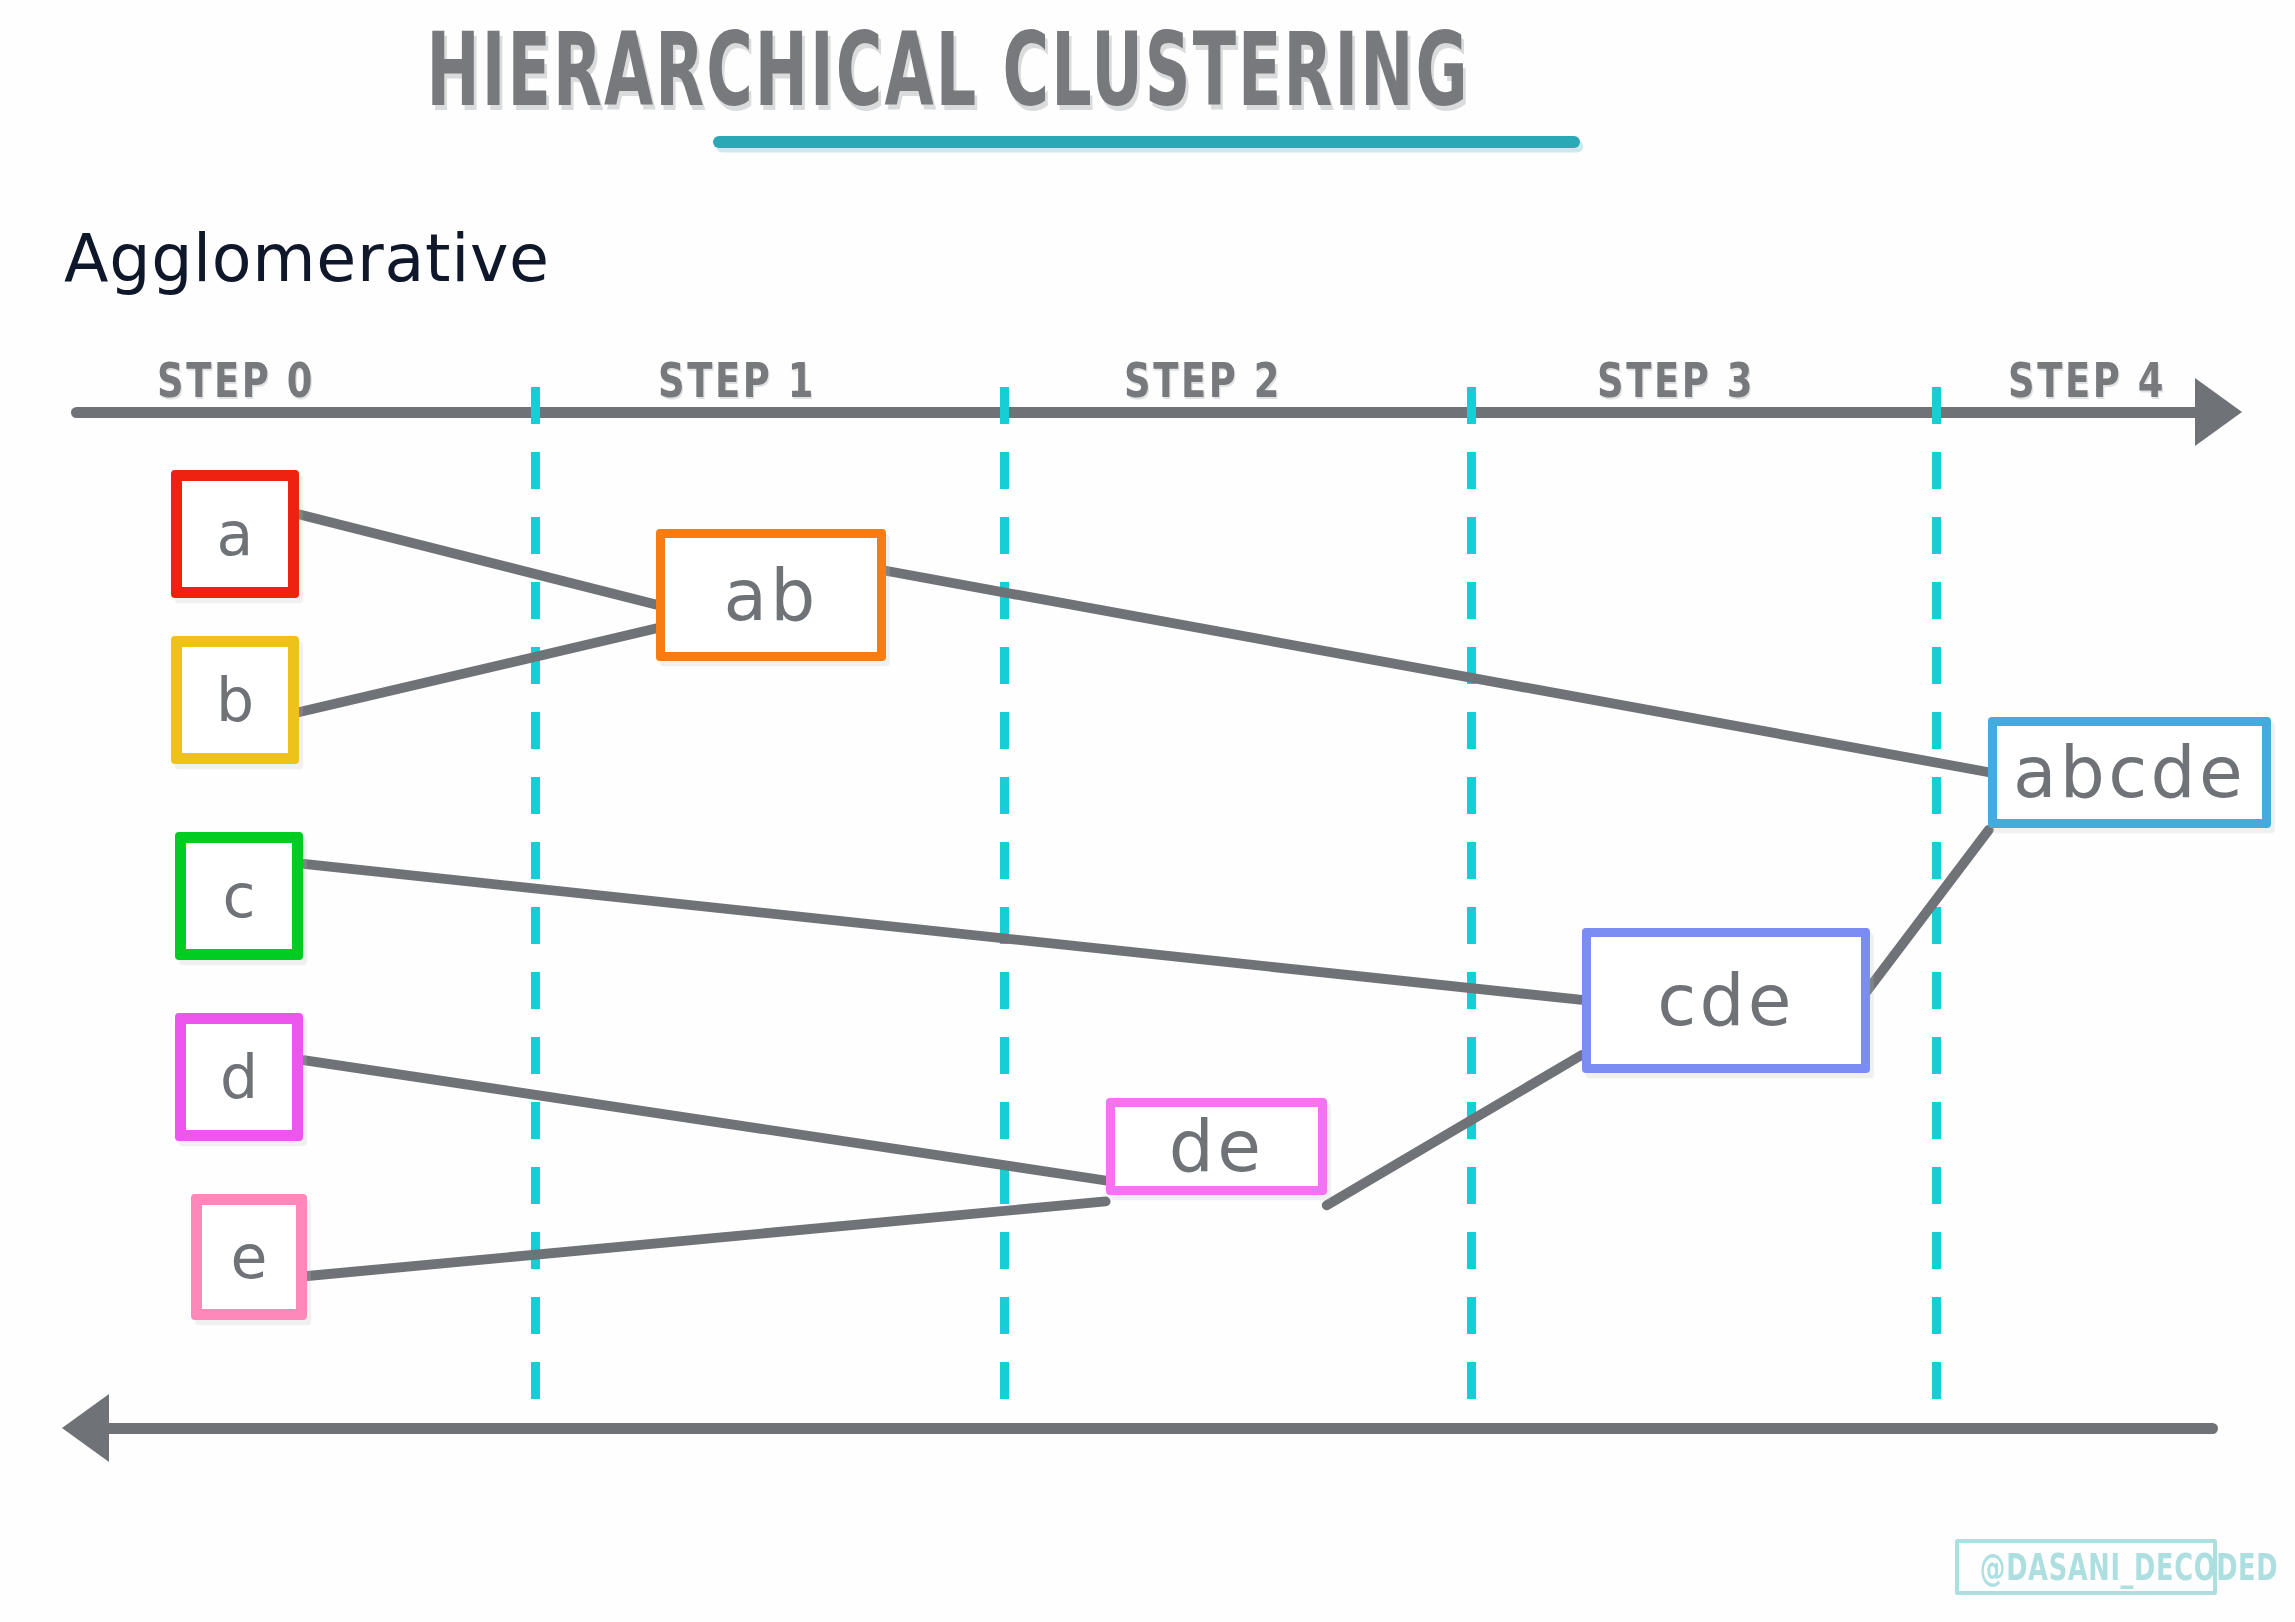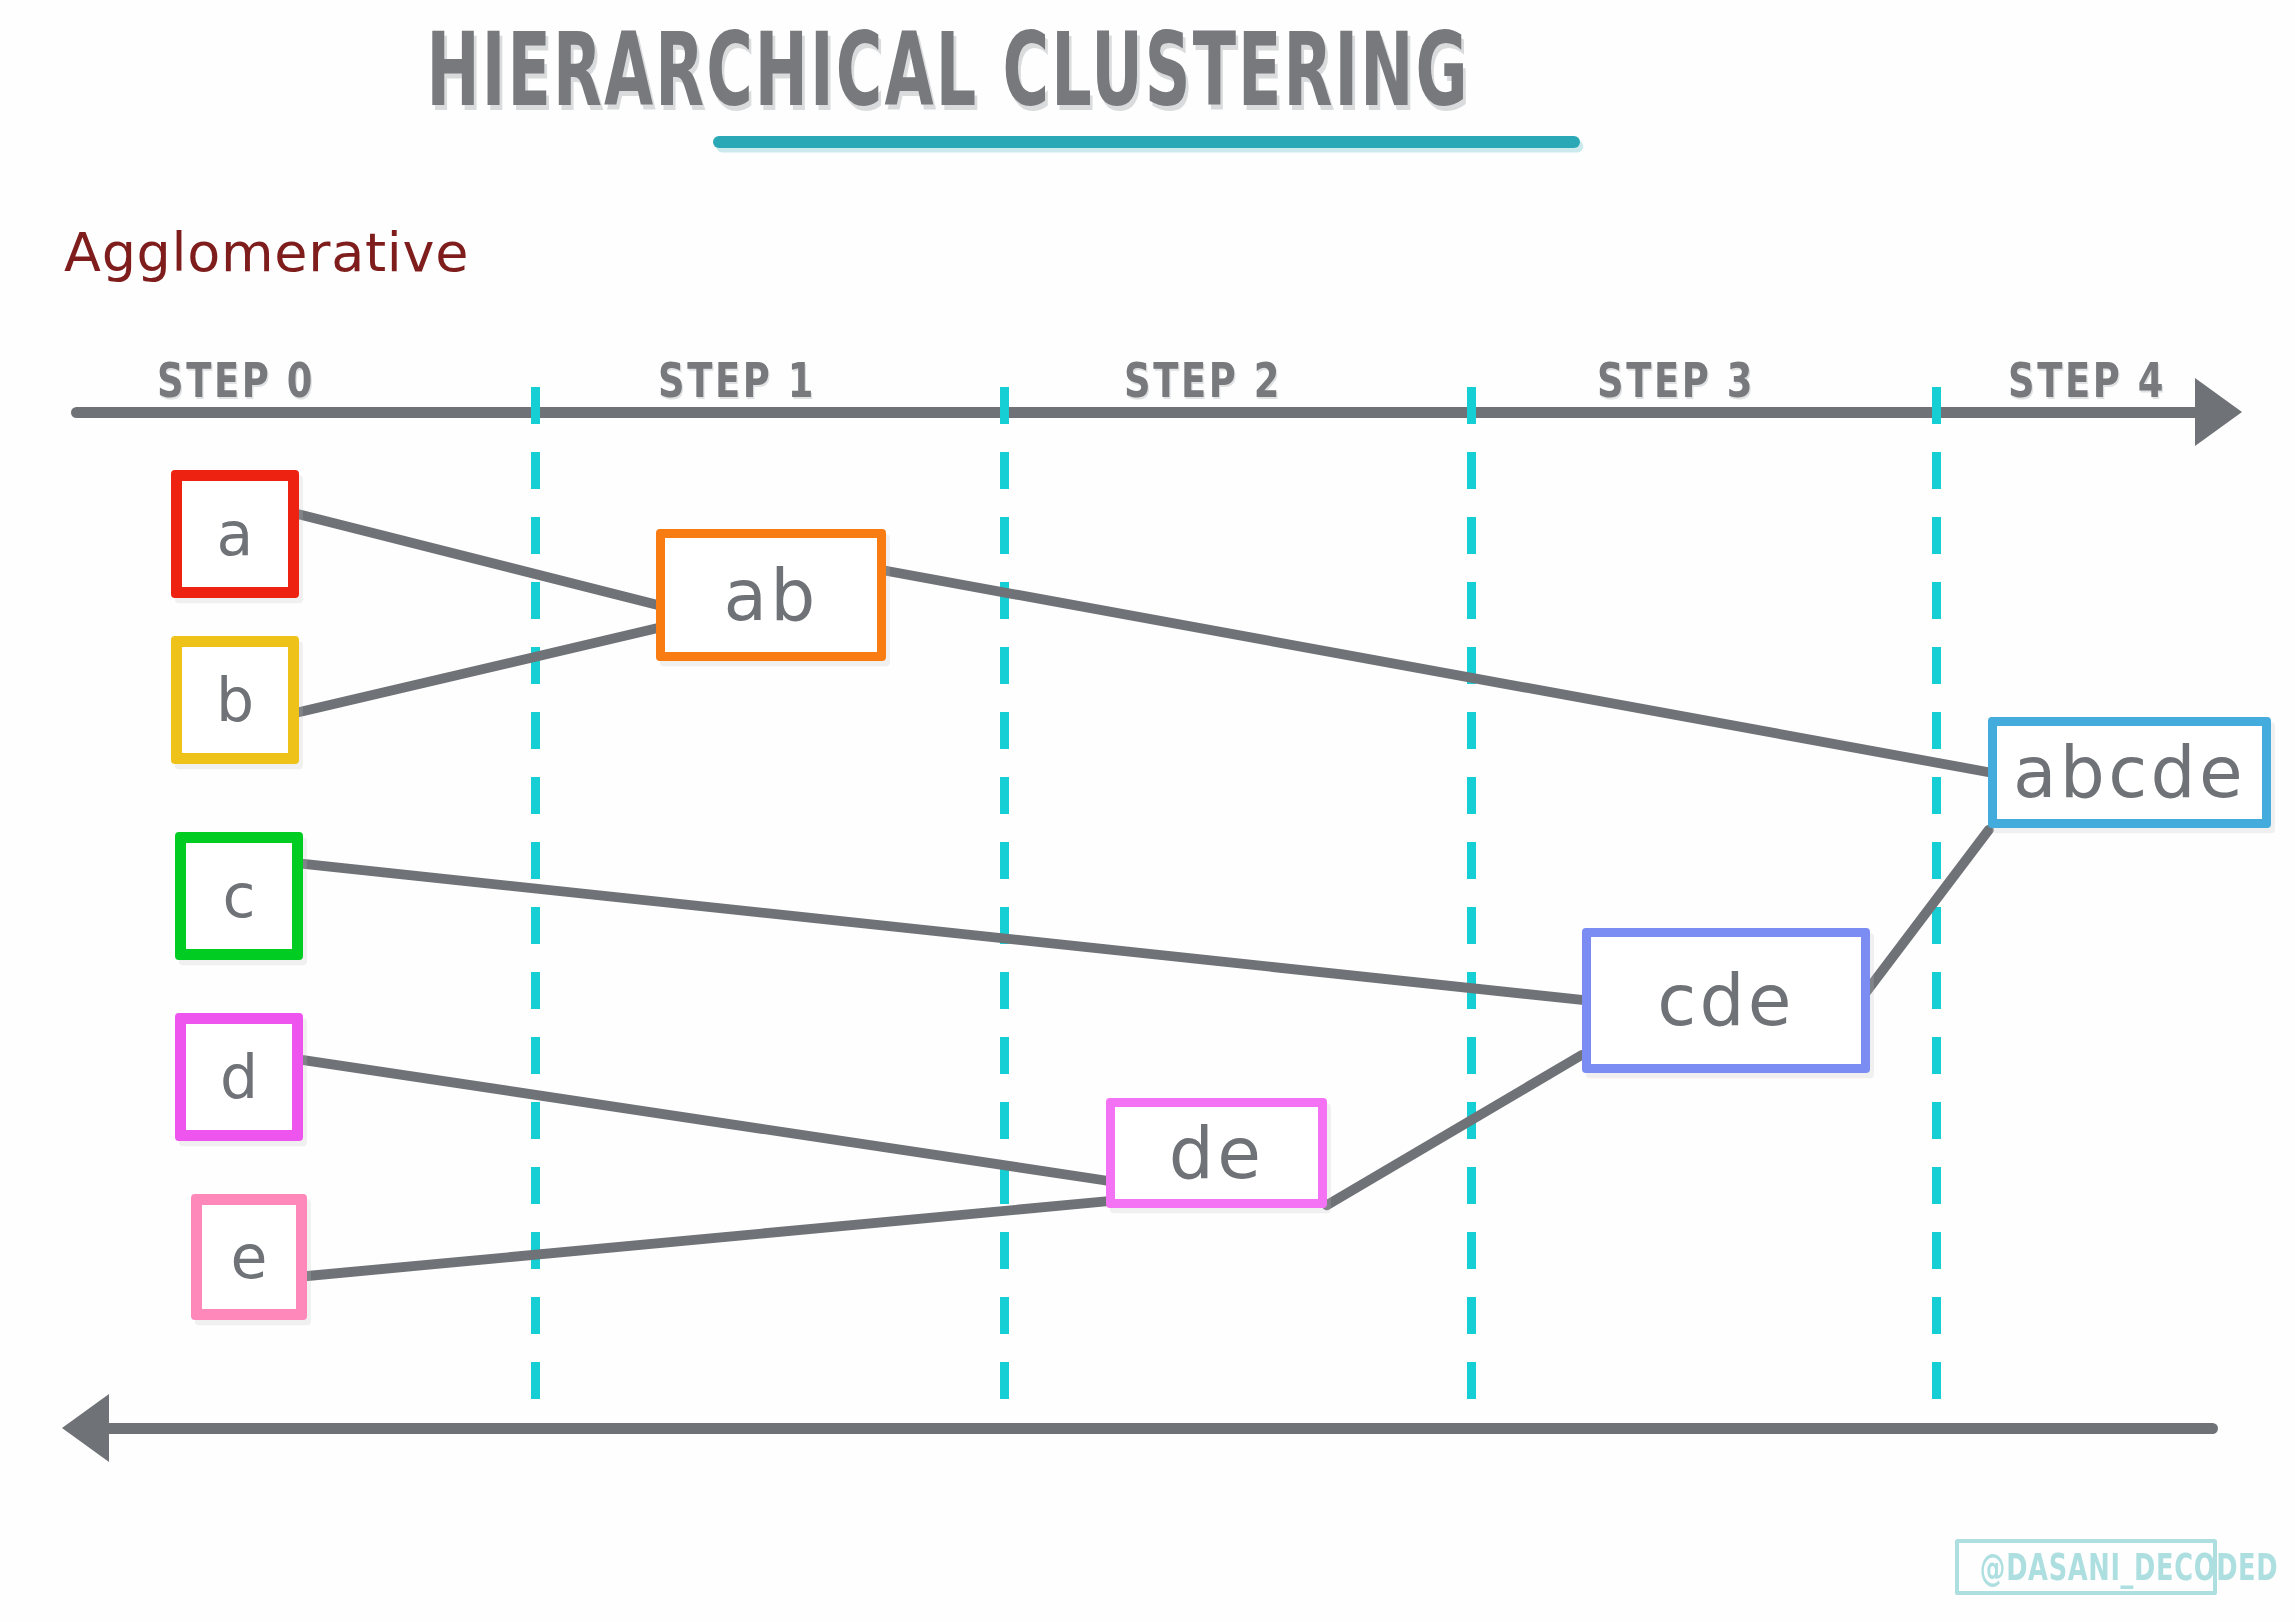--- a/index.html
+++ b/index.html
@@ -42,23 +42,23 @@
     height: 12.4px;
     border-radius: 7.9px;
     background: #2aa8b5;
     box-shadow: 3.3px 4.6px 0 rgba(90,190,200,0.30);
   }
 
   
   .side-label {
     position: absolute;
     font-family: "DejaVu Sans", sans-serif;
-    font-size: 54px;
+    font-size: 65px;
     font-weight: 400;
-    color: #7f1d1d;
+    color: #0f172a;
     letter-spacing: 0.7px;
     white-space: nowrap;
   }
   #agglomerative-label { left: 64px; top: 221px; }
   #divisive-label { left: 2017px; top: 1457px; }
 
   
   .axis-line {
     position: absolute;
     height: 10.5px;
@@ -227,21 +227,21 @@
       </div>
       <div class="cluster-box box-shadow-soft leaf-box" style="left: 175px; top: 1013px; width: 128px; height: 128px; border-color: rgb(238, 85, 238);">
         <span class="cluster-label">d</span>
       </div>
       <div class="cluster-box box-shadow-soft leaf-box" style="left: 191px; top: 1194px; width: 116px; height: 126px; border-color: rgb(255, 136, 187);">
         <span class="cluster-label">e</span>
       </div>
       <div class="cluster-box box-shadow-soft merge-box" style="left: 656px; top: 529px; width: 230px; height: 132px; border-color: rgb(249, 124, 18);">
         <span class="cluster-label">ab</span>
       </div>
-      <div class="cluster-box box-shadow-soft merge-box" style="left: 1106px; top: 1098px; width: 221px; height: 110px; border-color: rgb(244, 114, 244);">
+      <div class="cluster-box box-shadow-soft merge-box" style="left: 1106px; top: 1098px; width: 221px; height: 97px; border-color: rgb(244, 114, 244);">
         <span class="cluster-label">de</span>
       </div>
       <div class="cluster-box box-shadow-soft merge-box" style="left: 1582px; top: 928px; width: 288px; height: 145px; border-color: rgb(123, 140, 242); justify-content: center;">
         <span class="cluster-label">cde</span>
       </div>
       <div class="cluster-box box-shadow-soft merge-box" style="left: 1988px; top: 717px; width: 283px; height: 111px; border-color: rgb(67, 172, 221);">
         <span class="cluster-label">abcde</span>
       </div>
     </div>
 

